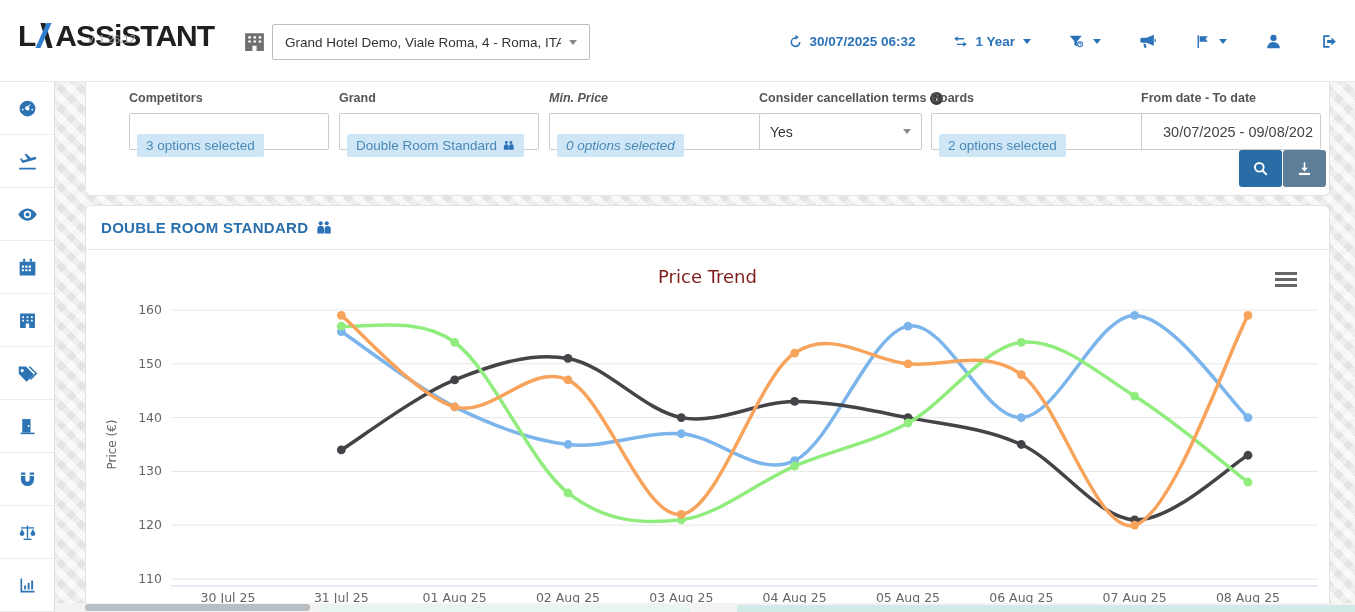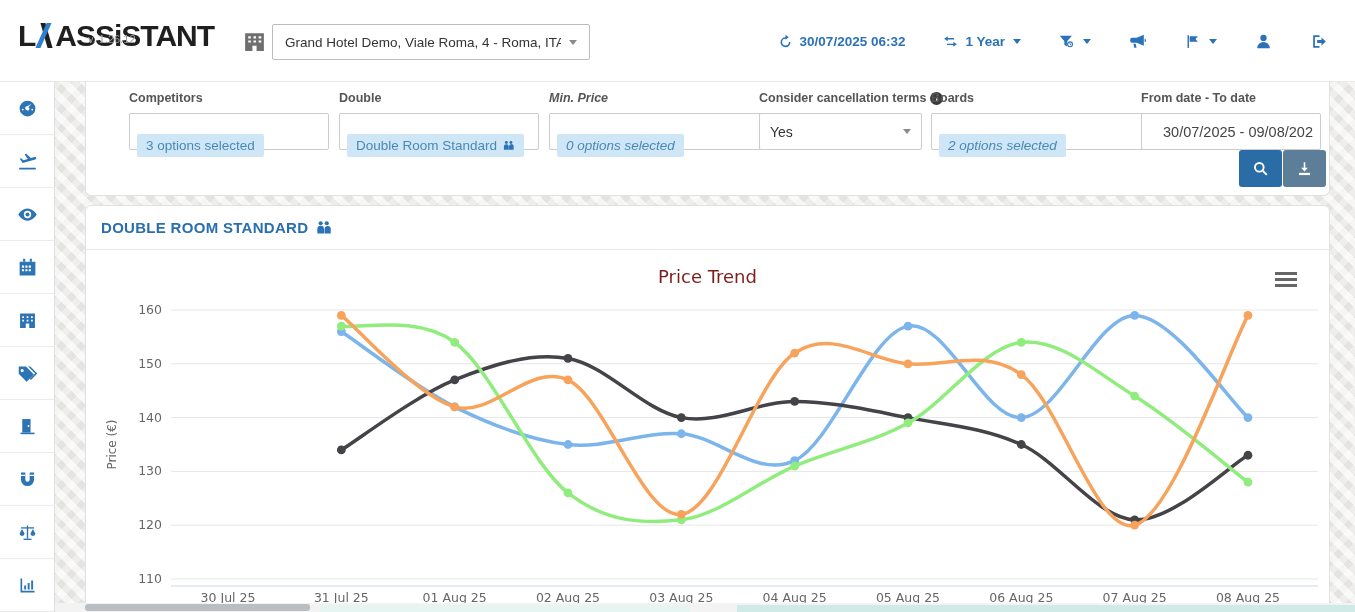--- a/index.html
+++ b/index.html
@@ -18,21 +18,21 @@
   .lg-mark .m1 { left:8px; background:#1f1f1f; transform:skewX(16deg); }
   .lg-mark .m2 { left:5px; background:#2f7fd1; transform:skewX(-24deg); }
   .version { position:absolute; left:88px; top:33px; font-size:11px; color:#9b9b9b; }
   .building-ic { position:absolute; left:242px; top:29px; width:25px; height:25px; color:#6f6f6f; }
   .hotel-select { position:absolute; left:272px; top:24px; width:318px; height:36px;
     border:1px solid #bdbdbd; border-radius:2px; background:#fff; display:flex;
     align-items:center; padding:0 12px; font-size:13.5px; color:#333; cursor:pointer; }
   .hotel-select .txt { flex:1; white-space:nowrap; overflow:hidden; }
   .caret { width:0; height:0; border-left:4.5px solid transparent; border-right:4.5px solid transparent;
     border-top:5px solid #8a8a8a; margin-left:8px; flex:none; }
-  .hdr-actions { position:absolute; right:26px; top:0; height:82px; display:flex;
+  .hdr-actions { position:absolute; right:16px; top:0; height:82px; display:flex;
     align-items:center; gap:37px; color:#2b72b8; }
   .hdr-item { display:flex; align-items:center; gap:6px; font-size:13.5px; font-weight:bold;
     color:#2b72b8; cursor:pointer; white-space:nowrap; }
   .hdr-item svg { width:17px; height:17px; }
   .caret-blue { width:0; height:0; border-left:4px solid transparent; border-right:4px solid transparent;
     border-top:5px solid #2b72b8; margin-left:2px; }
   .hdr-icon { width:19px; height:19px; color:#2b72b8; cursor:pointer; }
 
   
   .sidebar { position:absolute; left:0; top:82px; width:55px; bottom:0; background:#fff;
@@ -229,21 +229,21 @@
   <div class="main-bg"></div>
 
   <section class="filter-card">
     <div class="f-field" style="left:43px;">
       <div class="f-label">Competitors</div>
       <div class="f-input" style="width:200px;">
         <span class="chip">3 options selected</span>
       </div>
     </div>
     <div class="f-field" style="left:253px;">
-      <div class="f-label">Double</div>
+      <div class="f-label">Grand</div>
       <div class="f-input" style="width:200px;">
         <span class="chip">
           <span>Double Room Standard</span>
           <svg viewBox="0 0 24 24" fill="currentColor">
               <circle cx="8" cy="6.5" r="2.7"></circle>
               <path d="M3.5 20v-6a4.5 4.5 0 0 1 9 0v6z"></path>
               <circle cx="16.5" cy="6.5" r="2.7"></circle>
               <path d="M13 20v-6a4.4 4.4 0 0 1 8.5-1.7V20z"></path>
             </svg>
         </span>
@@ -260,21 +260,21 @@
         <span>Consider cancellation terms</span>
         <span class="info-dot">i</span>
       </div>
       <div class="f-input f-select" style="width:163px;">
         <span>Yes</span>
         <span class="caret"></span>
       </div>
     </div>
     <div class="f-field" style="left:845px;">
       <div class="f-label">Boards</div>
-      <div class="f-input" style="width:216px;font-style:italic;">
+      <div class="f-input" style="width:216px;">
         <span class="chip">2 options selected</span>
       </div>
     </div>
     <div class="f-field" style="left:1055px;">
       <div class="f-label">From date - To date</div>
       <div class="f-input f-date" style="width:180px;">
         <span>30/07/2025 - 09/08/202</span>
       </div>
     </div>
     <button class="btn" style="left:1153px; background:#2a6ca6;">

